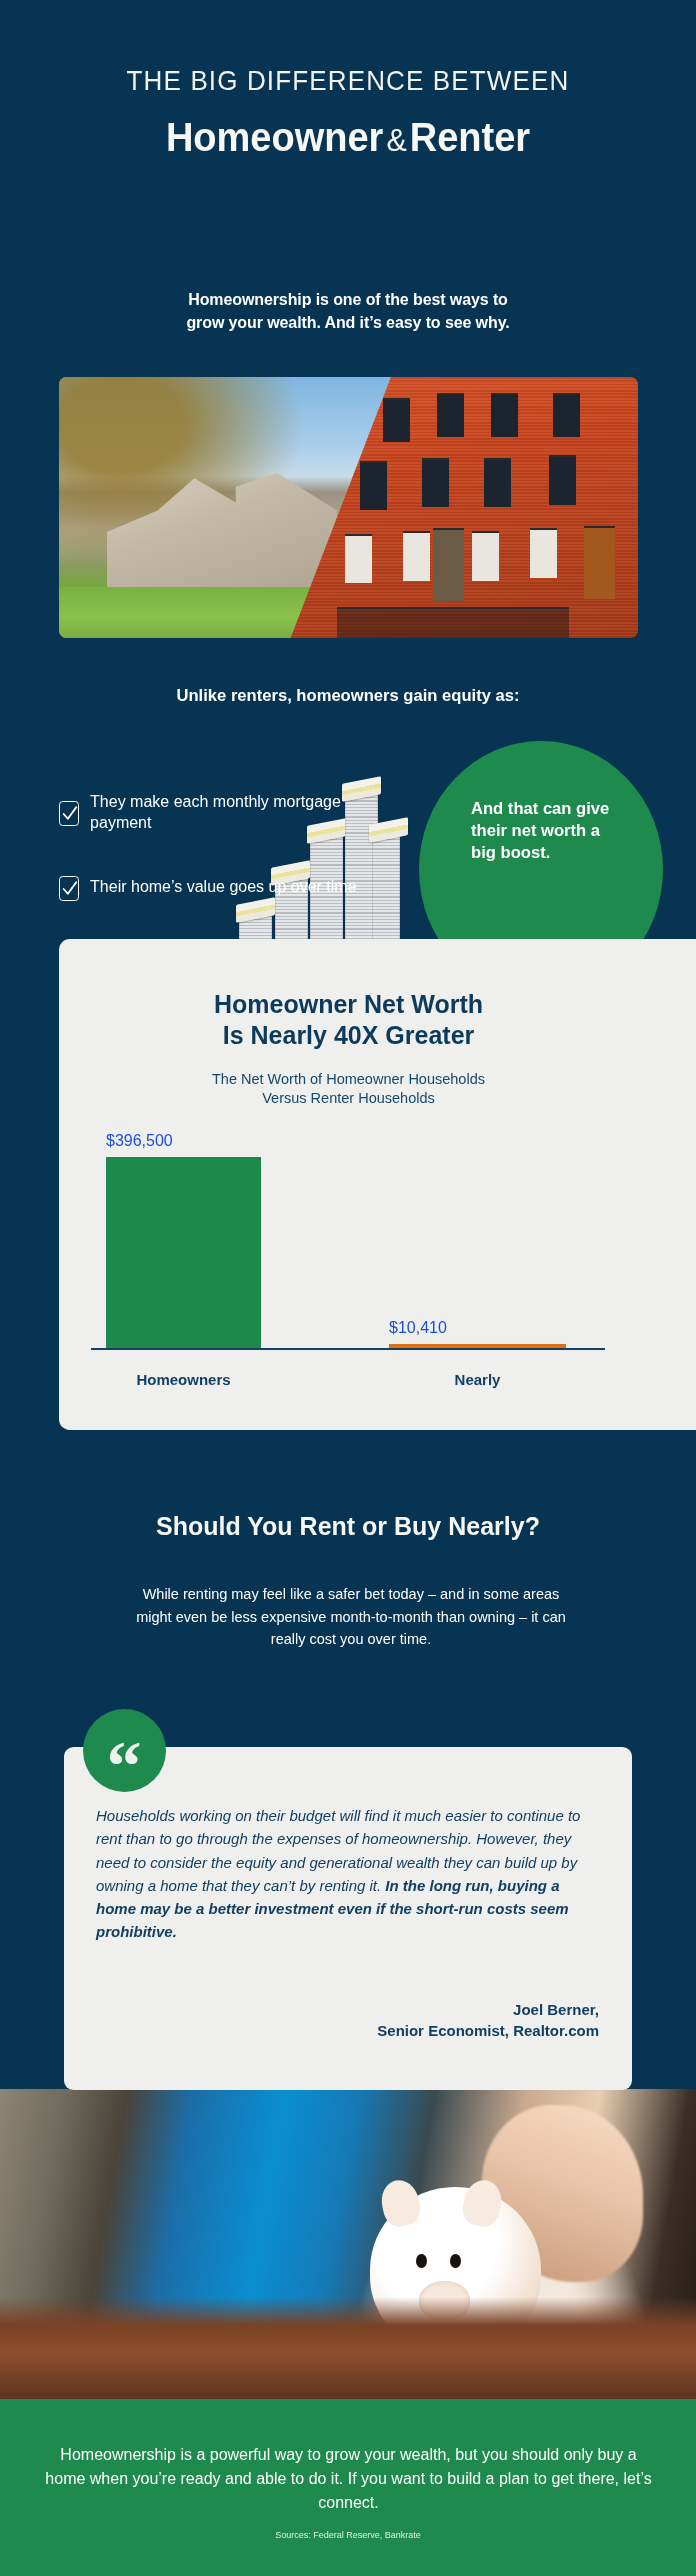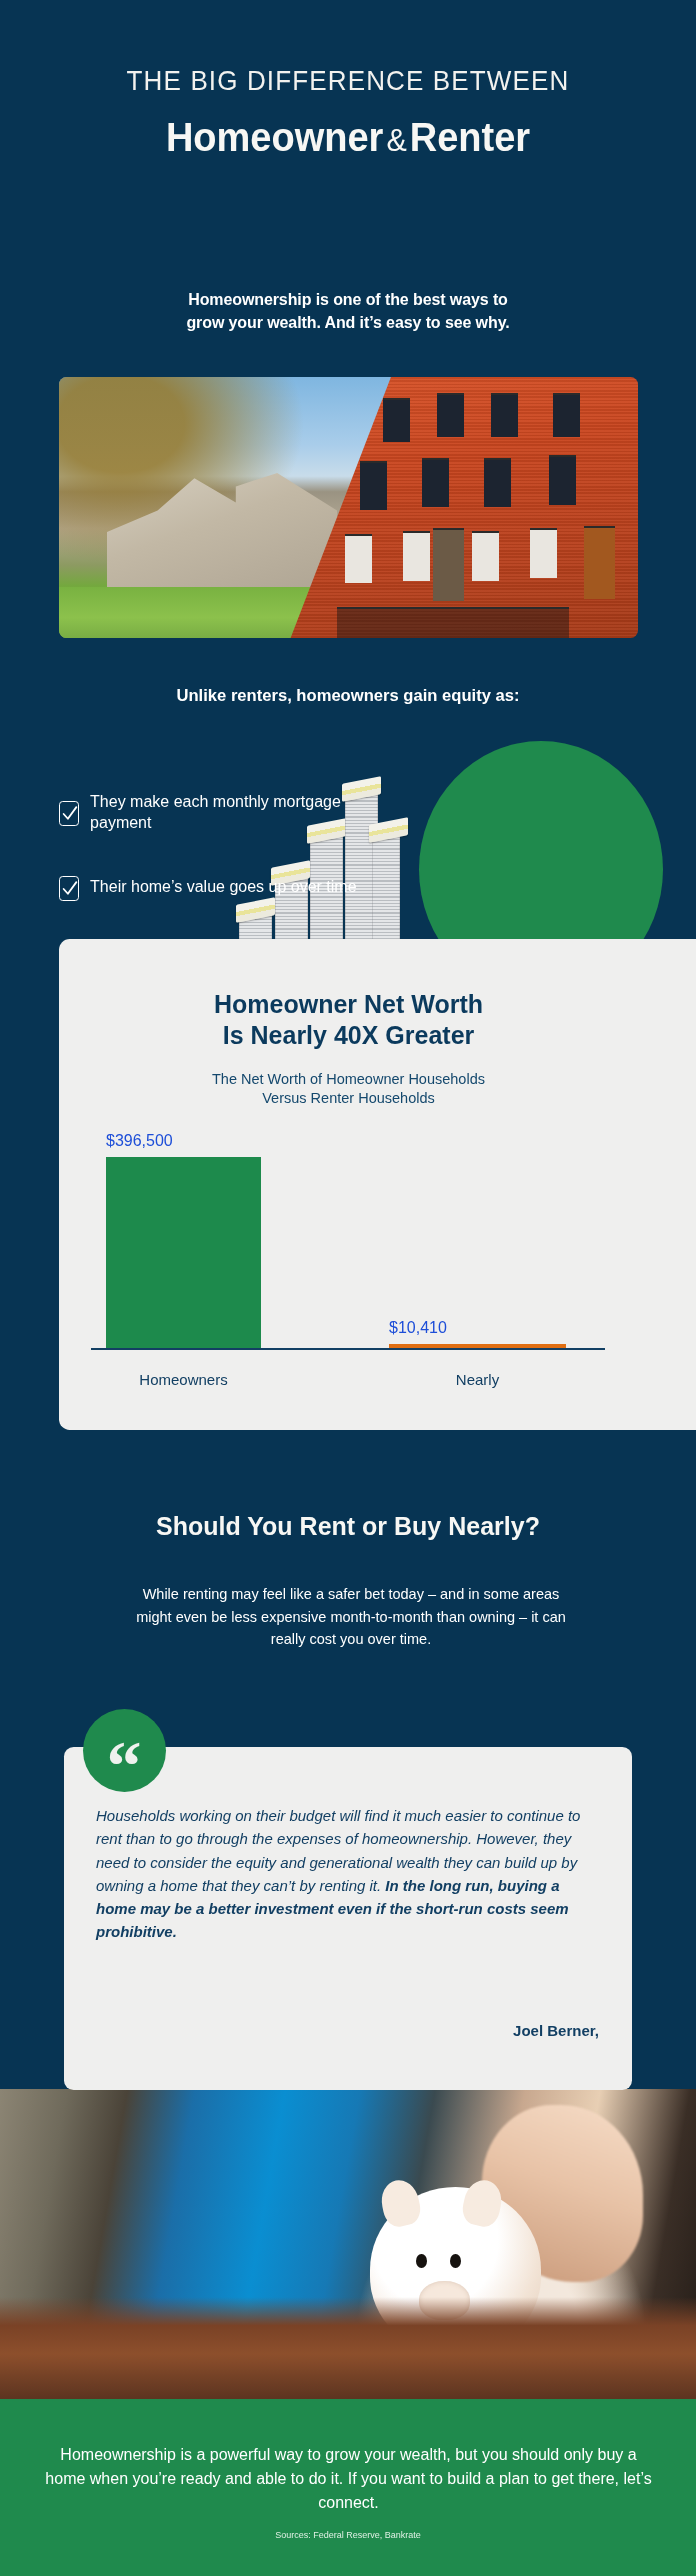--- a/index.html
+++ b/index.html
@@ -279,21 +279,21 @@
     font-size: 16px;
     font-weight: 400;
     white-space: nowrap;
   }
   .bar-label {
     position: absolute;
     bottom: 7.5px;
     text-align: center;
     color: #123f63;
     font-size: 15px;
-    font-weight: 400;
+    font-weight: 700;
   }
 
   
   .rb-title {
     position: absolute;
     left: 0; top: 1512px;
     width: 696px;
     text-align: center;
     color: #f7f7f4;
     font-size: 25px;
@@ -517,20 +517,21 @@
     <div class="check-item">
       <div class="check-box">
         <svg width="16" height="18" viewBox="0 0 30 34" aria-hidden="true">
           <polyline points="3,17 11,26 27,4" fill="none" stroke="#ffffff" stroke-width="3.4" stroke-linecap="round" stroke-linejoin="round"></polyline>
         </svg>
       </div>
       <div class="check-text">Their home’s value goes up over time</div>
     </div>
   </div>
 
+  <div class="blob-text">And that can give their net worth a big boost.</div>
 
   <div class="chart-card">
     <div class="chart-title">
       <div>Homeowner Net Worth</div>
       <div>Is Nearly 40X Greater</div>
     </div>
     <div class="chart-sub">
       <div>The Net Worth of Homeowner Households</div>
       <div>Versus Renter Households</div>
     </div>
@@ -551,20 +552,21 @@
 
   <div class="quote-mark">
     <span>“</span>
   </div>
   <div class="quote-card">
     <div class="quote-text">
       <span>Households working on their budget will find it much easier to continue to rent than to go through the expenses of homeownership. However, they need to consider the equity and generational wealth they can build up by owning a home that they can’t by renting it. </span><b>In the long run, buying a home may be a better investment even if the short-run costs seem prohibitive.</b>
     </div>
     <div class="quote-attr">
       <div>Joel Berner,</div>
+      <div>Senior Economist, Realtor.com</div>
     </div>
   </div>
 
   <div class="piggy">
     <div class="hand"></div>
     <div class="pig">
       <div class="ear l"></div>
       <div class="ear r"></div>
       <div class="eye l"></div>
       <div class="eye r"></div>

